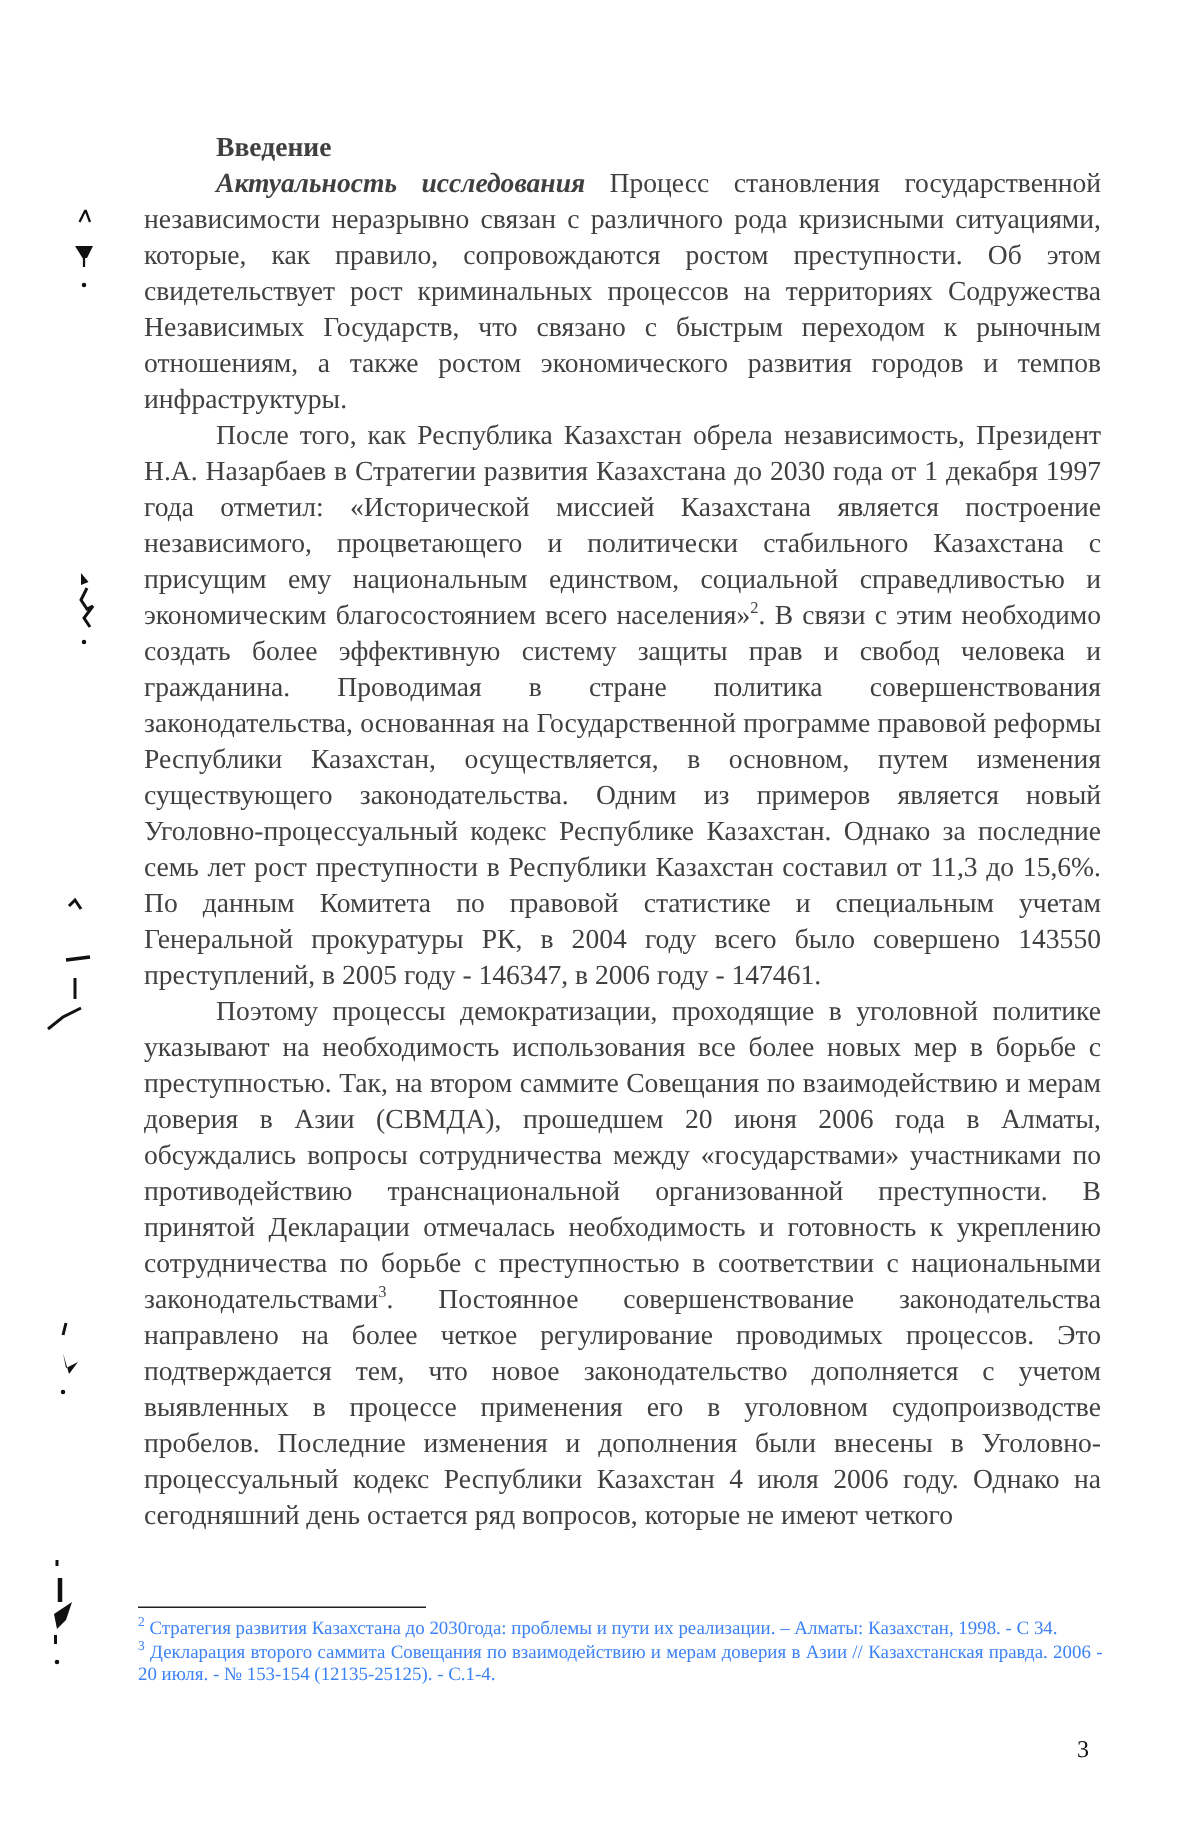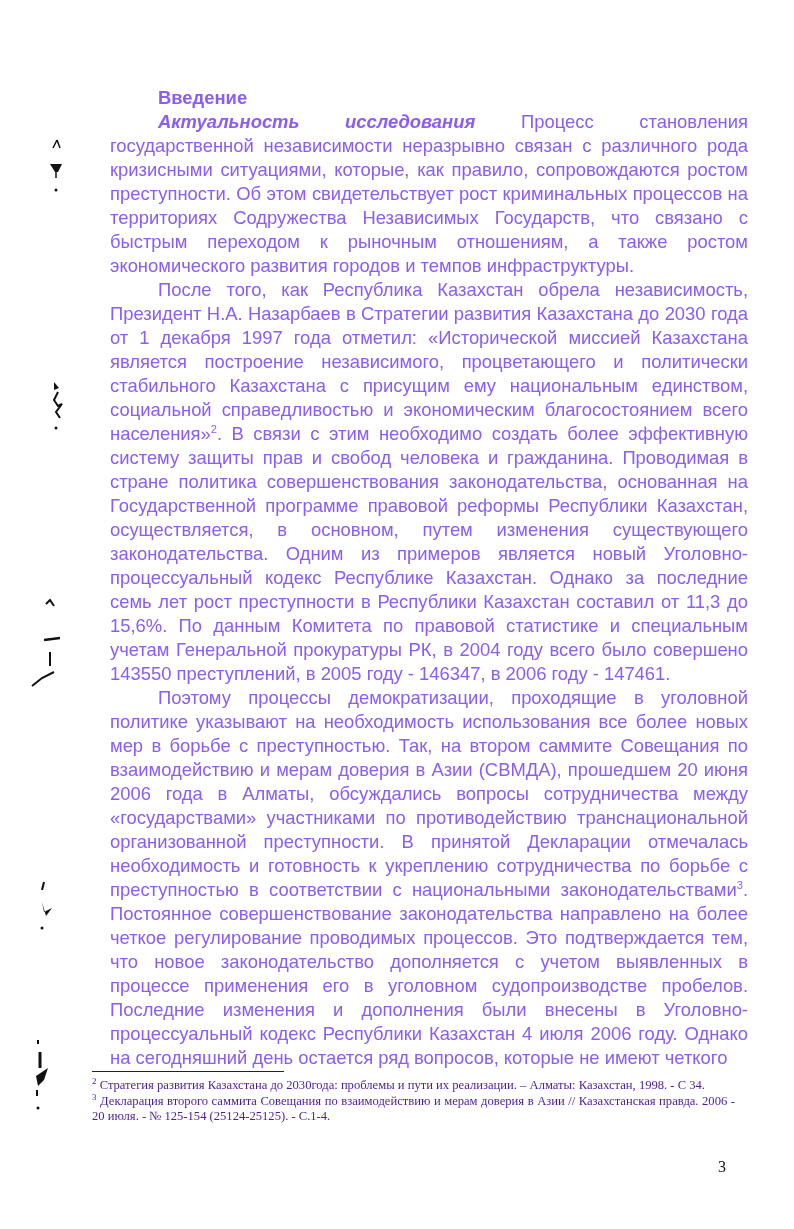--- a/index.html
+++ b/index.html
@@ -1,32 +1,32 @@
 <!DOCTYPE html>
 <html><head>
 <meta charset="utf-8">
 <style>
   html, body { margin: 0; padding: 0; background: #ffffff; }
   body { width: 794px; height: 1229px; position: relative; overflow: hidden; }
   .page {
-    position: absolute; left: 110px; top: 86px; width: 638px;
-    font-family: Liberation Sans, sans-serif; font-size: 18.4px; color: #8b5cf6;
+    position: absolute; left: 96px; top: 86px; width: 638px;
+    font-family: Liberation Serif, serif; font-size: 18.4px; color: #404040;
     line-height: 24px;
   }
   .title { font-weight: bold; text-indent: 48px; margin: 0; }
   .para { margin: 0; text-align: justify; text-indent: 48px; }
   .lead { font-weight: bold; font-style: italic; margin-top: 48px; }
   sup { font-size: 11px; line-height: 0; vertical-align: super; }
   .fn-rule {
     position: absolute; left: 92px; top: 1071px; width: 192px; height: 0;
     border-top: 1.5px solid #222;
   }
   .footnotes {
     position: absolute; left: 92px; top: 1078px; width: 643px;
-    font-family: "Liberation Serif", serif; font-size: 12.6px; line-height: 15.5px; color: #4c1d95;
+    font-family: "Liberation Serif", serif; font-size: 12.6px; line-height: 15.5px; color: #3b82f6;
   }
   .fn { margin: 0; text-align: justify; }
   .fn sup { font-size: 9px; }
   .page-number {
     position: absolute; left: 718px; top: 1158px;
     font-family: "Liberation Serif", serif; font-size: 16px; color: #111;
   }
 </style>
 </head>
 <body>
@@ -38,21 +38,21 @@
 
   <p class="para"><span>После того, как Республика Казахстан обрела независимость, Президент Н.А. Назарбаев в Стратегии развития Казахстана до 2030 года от 1 декабря 1997 года отметил: «Исторической миссией Казахстана является построение независимого, процветающего и политически стабильного Казахстана с присущим ему национальным единством, социальной справедливостью и экономическим благосостоянием всего населения»</span><sup>2</sup><span>. В связи с этим необходимо создать более эффективную систему защиты прав и свобод человека и гражданина. Проводимая в стране политика совершенствования законодательства, основанная на Государственной программе правовой реформы Республики Казахстан, осуществляется, в основном, путем изменения существующего законодательства. Одним из примеров является новый Уголовно-процессуальный кодекс Республике Казахстан. Однако за последние семь лет рост преступности в Республики Казахстан составил от 11,3 до 15,6%. По данным Комитета по правовой статистике и специальным учетам Генеральной прокуратуры РК, в 2004 году всего было совершено 143550 преступлений, в 2005 году - 146347, в 2006 году - 147461.</span></p>
 
   <p class="para"><span>Поэтому процессы демократизации, проходящие в уголовной политике указывают на необходимость использования все более новых мер в борьбе с преступностью. Так, на втором саммите Совещания по взаимодействию и мерам доверия в Азии (СВМДА), прошедшем 20 июня 2006 года в Алматы, обсуждались вопросы сотрудничества между «государствами» участниками по противодействию транснациональной организованной преступности. В принятой Декларации отмечалась необходимость и готовность к укреплению сотрудничества по борьбе с преступностью в соответствии с национальными законодательствами</span><sup>3</sup><span>. Постоянное совершенствование законодательства направлено на более четкое регулирование проводимых процессов. Это подтверждается тем, что новое законодательство дополняется с учетом выявленных в процессе применения его в уголовном судопроизводстве пробелов. Последние изменения и дополнения были внесены в Уголовно-процессуальный кодекс Республики Казахстан 4 июля 2006 году. Однако на сегодняшний день остается ряд вопросов, которые не имеют четкого</span></p>
 </div>
 
 <div class="fn-rule"></div>
 
 <div class="footnotes">
   <p class="fn"><sup>2</sup><span> Стратегия развития Казахстана до 2030года: проблемы и пути их реализации. – Алматы: Казахстан, 1998. - С 34.</span></p>
-  <p class="fn"><sup>3</sup><span> Декларация второго саммита Совещания по взаимодействию и мерам доверия в Азии // Казахстанская правда. 2006 - 20 июля. - № 125-154 (25124-25125). - С.1-4.</span></p>
+  <p class="fn"><sup>3</sup><span> Декларация второго саммита Совещания по взаимодействию и мерам доверия в Азии // Казахстанская правда. 2006 - 20 июля. - № 153-154 (12135-25125). - С.1-4.</span></p>
 </div>
 
 <div class="page-number">3</div>
 
 <svg style="position:absolute;left:40px;top:138px" width="30" height="60" viewBox="0 0 30 60">
   <path d="M17 2 L13 10 M17 2 L20 10" stroke="#111" stroke-width="1.5" fill="none"></path>
   <path d="M10 26 L22 26 L18 34 L15 34 Z" fill="#111"></path>
   <path d="M16 34 L16 40" stroke="#111" stroke-width="1.5"></path>
   <circle cx="16" cy="52" r="1.5" fill="#111"></circle>
 </svg>

